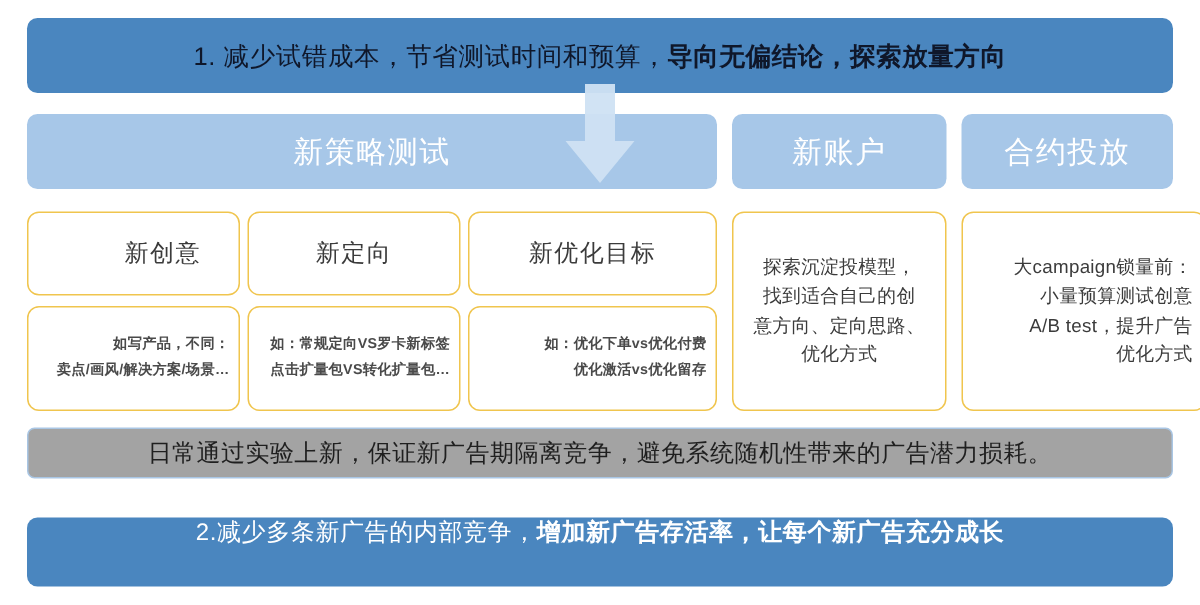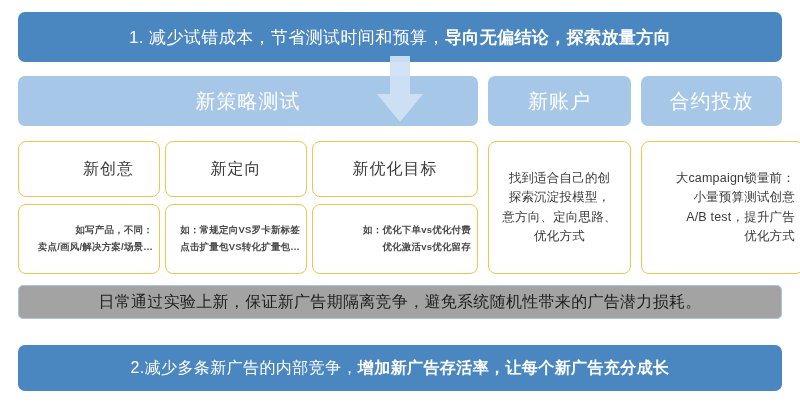--- a/index.html
+++ b/index.html
@@ -31,21 +31,21 @@
     width: 764px;
     height: 50px;
     background: #4a86bf;
     border-radius: 7px;
     display: flex;
     align-items: center;
     justify-content: center;
     box-sizing: border-box;
   }
   .banner-top .txt {
-    color: #ffffff;
+    color: #0f172a;
     font-size: 17px;
     letter-spacing: 0.4px;
     white-space: nowrap;
     text-align: right;
   }
   .banner-top .txt .bold {
     font-weight: bold;
   }
 
   
@@ -169,21 +169,20 @@
   
   .banner-bottom {
     position: absolute;
     left: 18px;
     top: 345px;
     width: 764px;
     height: 46px;
     background: #4a86bf;
     border-radius: 7px;
     display: flex;
-    align-items: center;
     justify-content: center;
     box-sizing: border-box;
   }
   .banner-bottom .txt {
     color: #ffffff;
     font-size: 16px;
     letter-spacing: 0.4px;
     white-space: nowrap;
   }
   .banner-bottom .txt .bold { font-weight: bold; }
@@ -230,22 +229,22 @@
   <div class="ybox detail-box col2">
     <span class="line">如：常规定向VS罗卡新标签</span>
     <span class="line">点击扩量包VS转化扩量包…</span>
   </div>
   <div class="ybox detail-box col3">
     <span class="line">如：优化下单vs优化付费</span>
     <span class="line">优化激活vs优化留存</span>
   </div>
 
   <div class="ybox tall-box col4">
+    <span class="line">探索沉淀投模型，</span>
     <span class="line">找到适合自己的创</span>
-    <span class="line">探索沉淀投模型，</span>
     <span class="line">意方向、定向思路、</span>
     <span class="line">优化方式</span>
   </div>
   <div class="ybox tall-box col5">
     <span class="line">大campaign锁量前：</span>
     <span class="line">小量预算测试创意</span>
     <span class="line">A/B test，提升广告</span>
     <span class="line">优化方式</span>
   </div>
 

